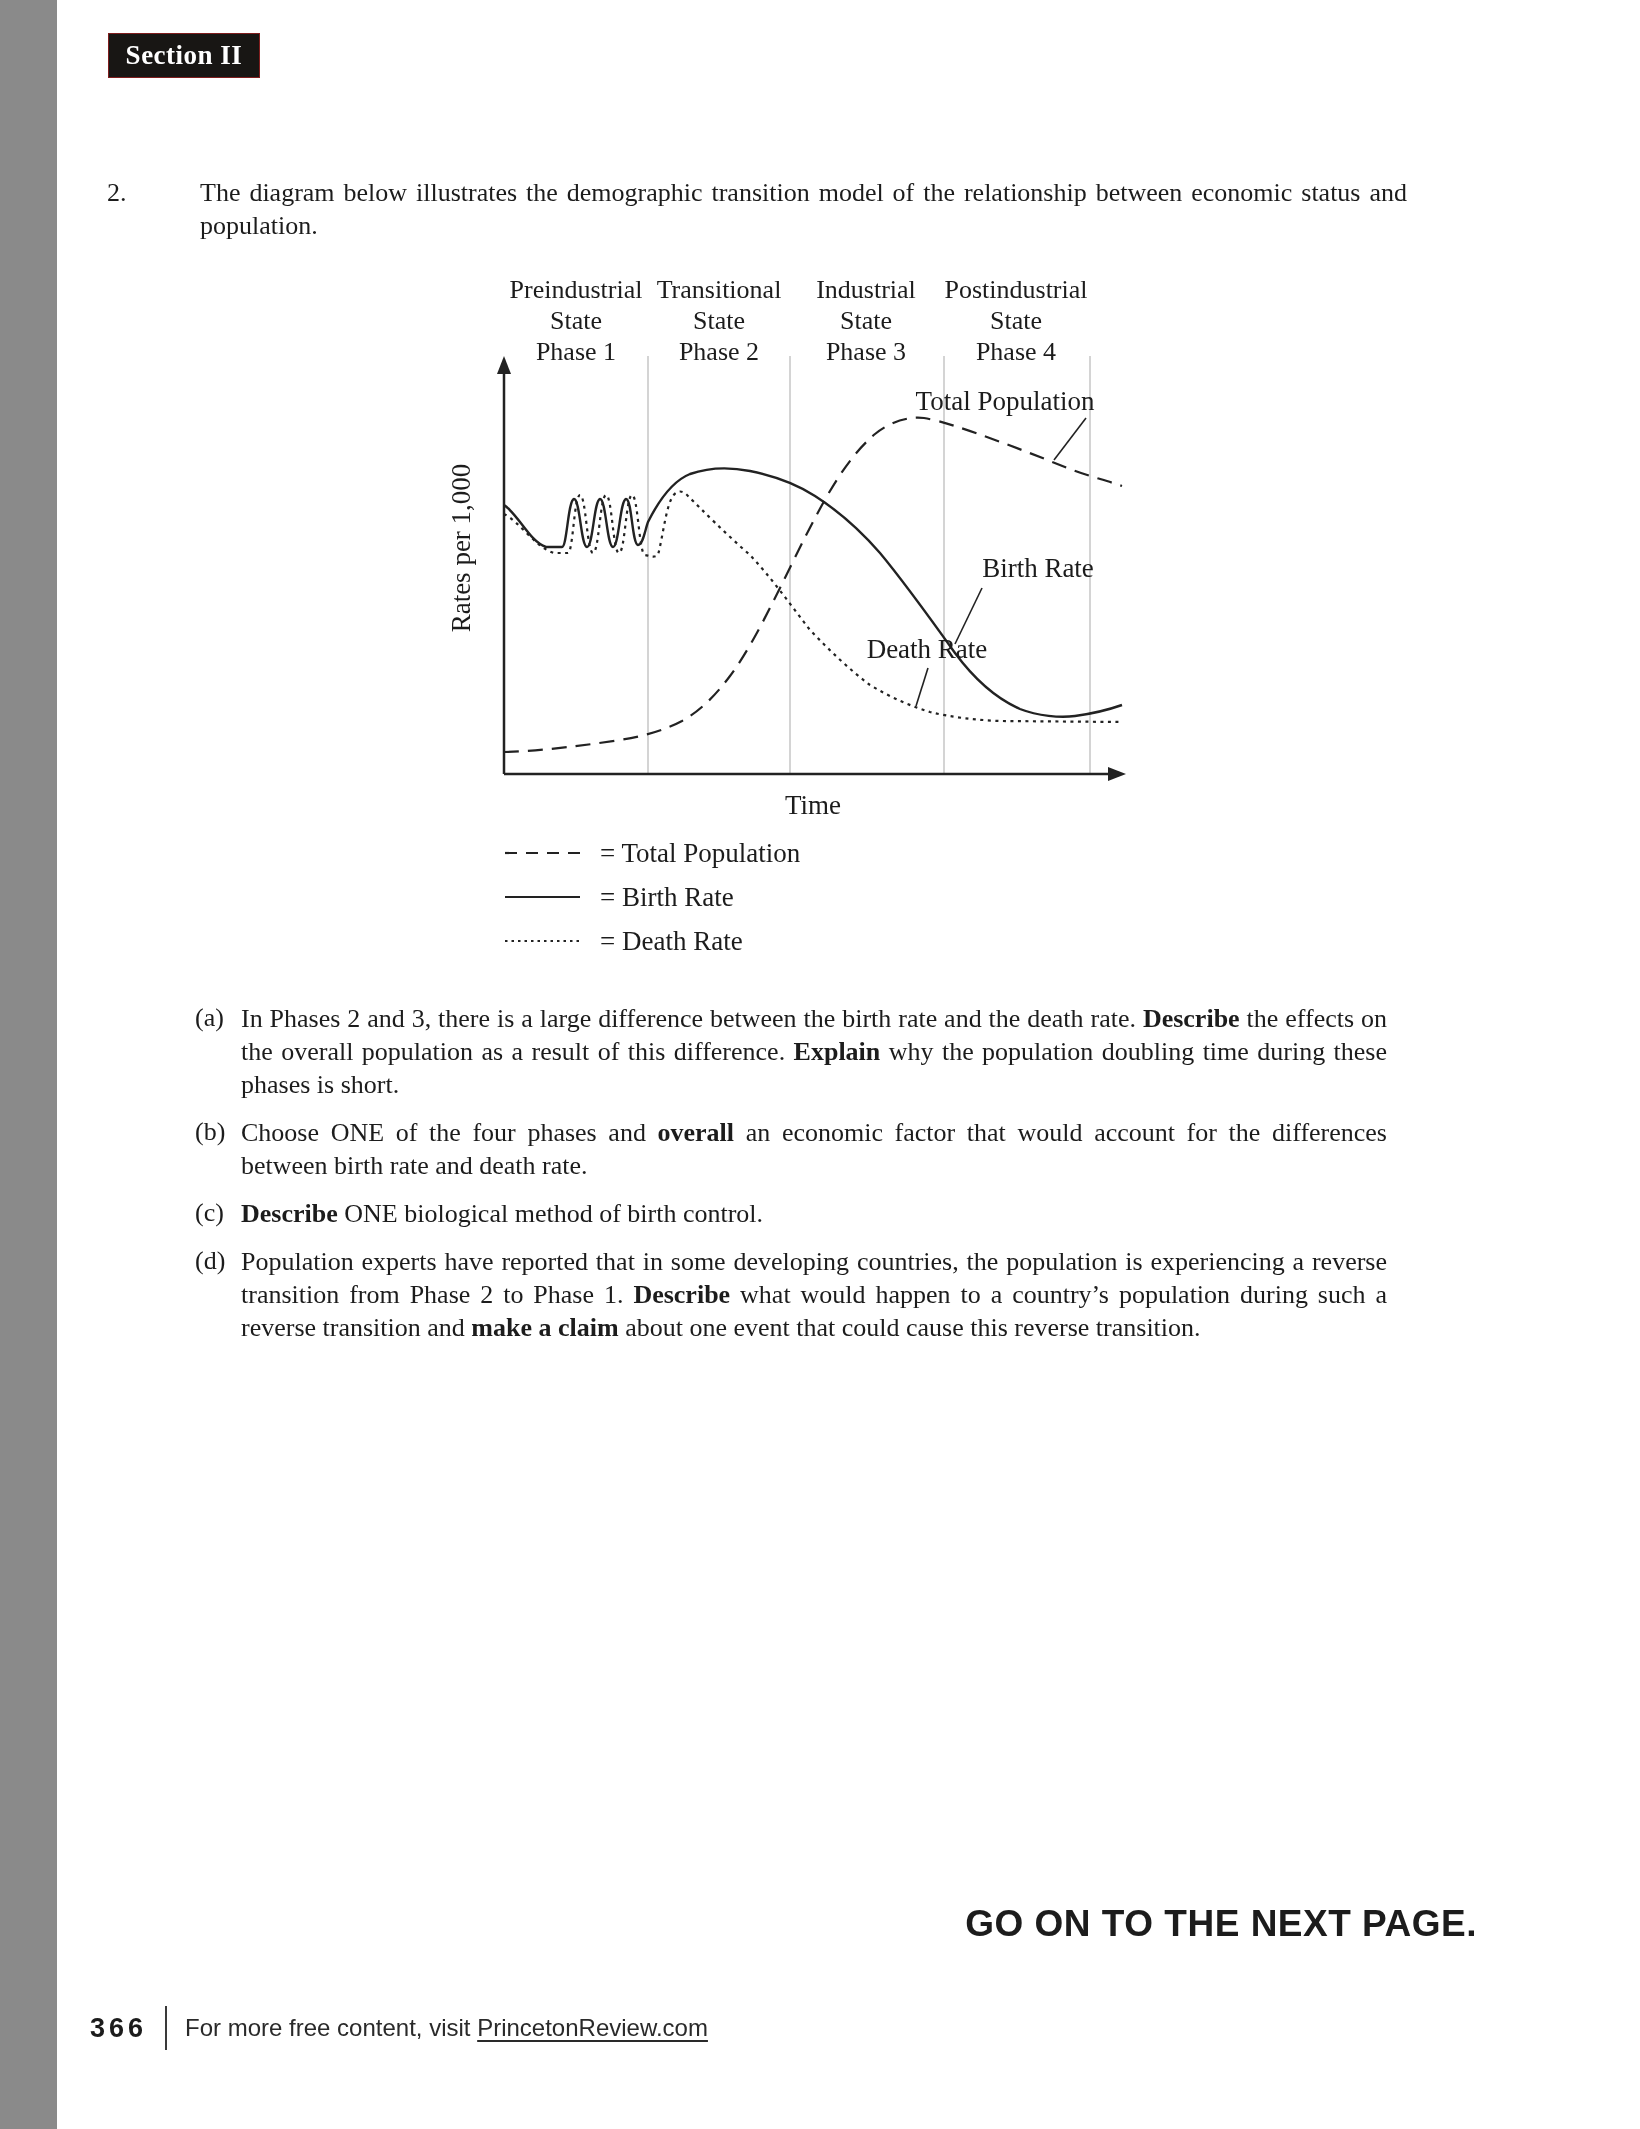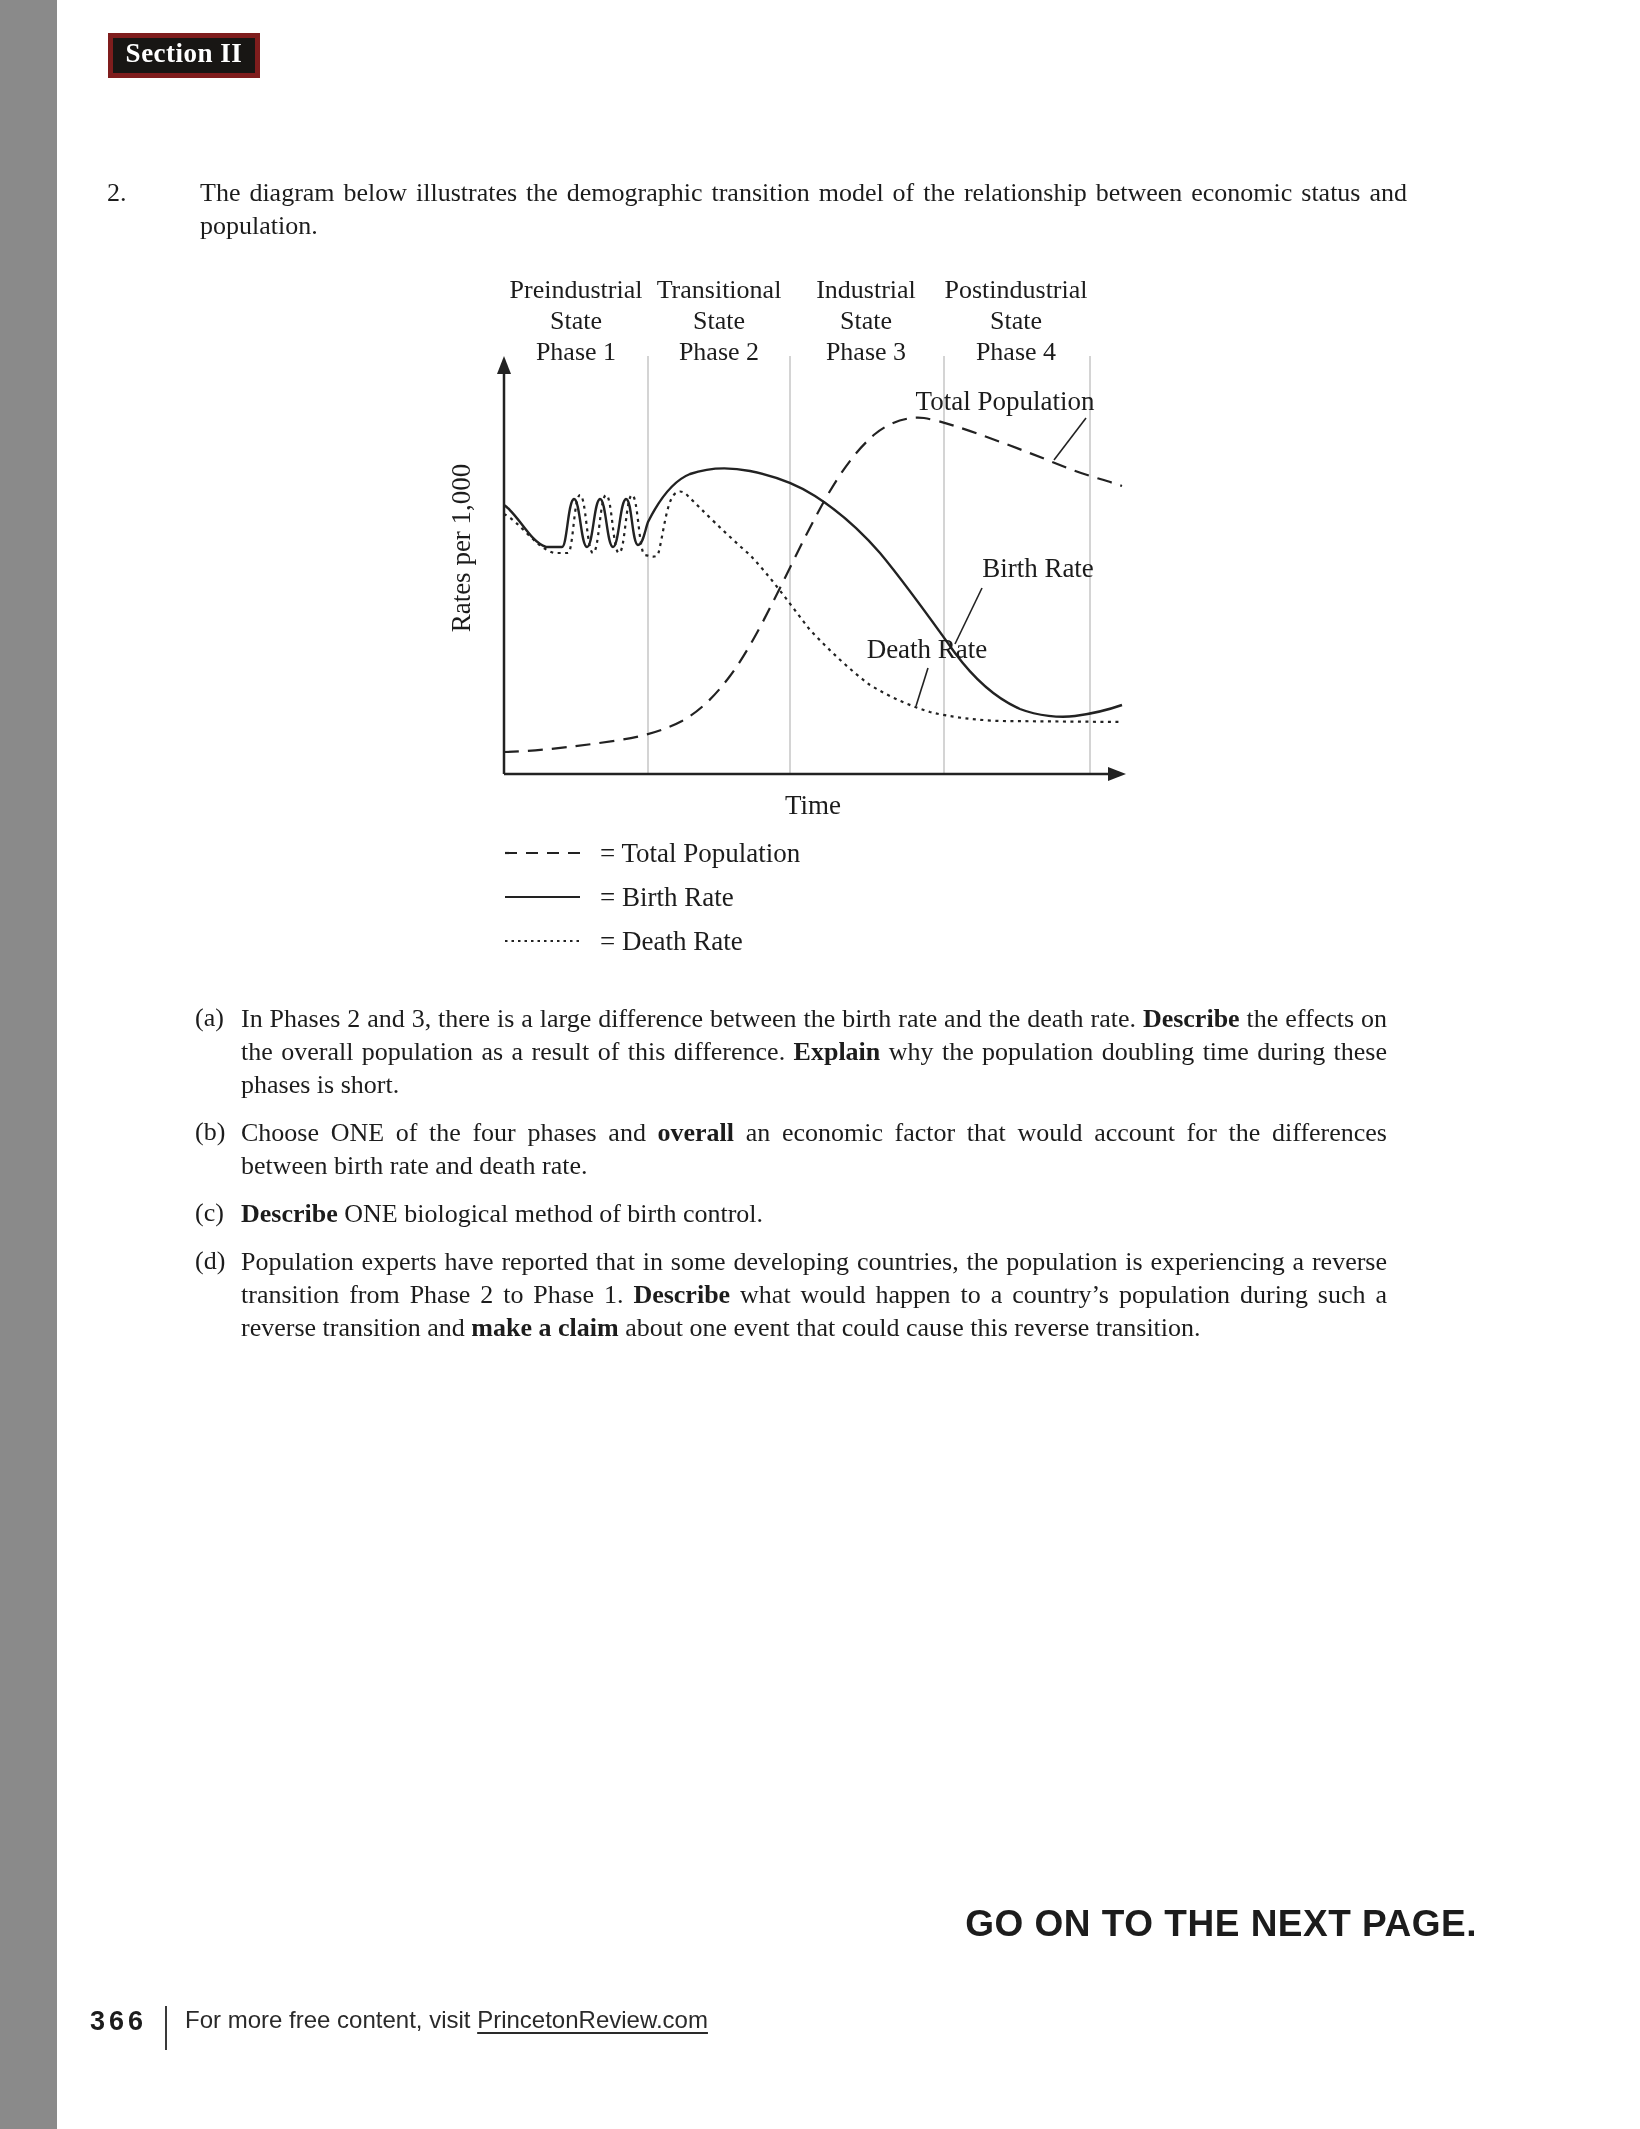--- a/index.html
+++ b/index.html
@@ -3,23 +3,23 @@
 <meta charset="utf-8">
 <style>
   * { margin:0; padding:0; box-sizing:border-box; }
   html,body { width:1640px; height:2129px; background:#ffffff; }
   body { font-family:"Liberation Serif", serif; color:#1c1c1c; position:relative; overflow:hidden; }
 
   .edge-band { position:absolute; left:0; top:0; width:57px; height:2129px; background:#8a8a8a; }
 
   .section-badge {
     position:absolute; left:108px; top:33px; width:152px; height:45px;
-    background:#181614; color:#ffffff; display:flex; align-items:flex-start; justify-content:center;
+    background:#181614; color:#ffffff; display:flex; align-items:center; justify-content:center;
     font-weight:bold; font-size:27px; letter-spacing:0.5px;
-    border:5px solid #7f1d1d;
+    border:1px solid #7f1d1d;
   }
 
   .q-intro { position:absolute; left:107px; top:176px; width:1300px; display:flex; }
   .q-intro .qnum { width:50px; flex:0 0 50px; font-size:26px; line-height:33px; }
   .q-intro .qtext { width:1250px; font-size:26px; line-height:33px; text-align:justify;margin-left:43px; }
 
   .figure { position:absolute; left:370px; top:268px; width:770px; height:700px; }
   svg text { font-family:"Liberation Serif", serif; fill:#1c1c1c; }
   .ph-label { font-size:26px; }
   .axis-label { font-size:27px; }
@@ -31,21 +31,21 @@
   .q-item .qlabel { flex:0 0 46px; width:46px; font-size:26px; line-height:32px; }
   .q-item .qbody { width:1146px; font-size:26px; line-height:33px; text-align:justify; }
   .q-item .qbody b { font-weight:bold; }
 
   .go-on {
     position:absolute; top:1903px; right:163px;
     font-family:"Liberation Sans", sans-serif; font-weight:bold; font-size:37px; color:#1c1c1c;
     letter-spacing:0.5px;
   }
 
-  .footer { position:absolute; left:90px; top:2006px; display:flex; align-items:flex-start; }
+  .footer { position:absolute; left:90px; top:2006px; display:flex; align-items:center; }
   .footer .pagenum {
     font-family:"Liberation Sans", sans-serif; font-weight:bold; font-size:27px;
     letter-spacing:4px; color:#1c1c1c;
   }
   .footer .bar { width:2px; height:44px; background:#3a3a3a; margin-left:18px; margin-right:18px; }
   .footer .note { font-family:"Liberation Sans", sans-serif; font-size:24px; color:#2a2a2a; }
   .footer .note .link { text-decoration:underline; text-underline-offset:4px; }
 </style>
 </head>
 <body>

